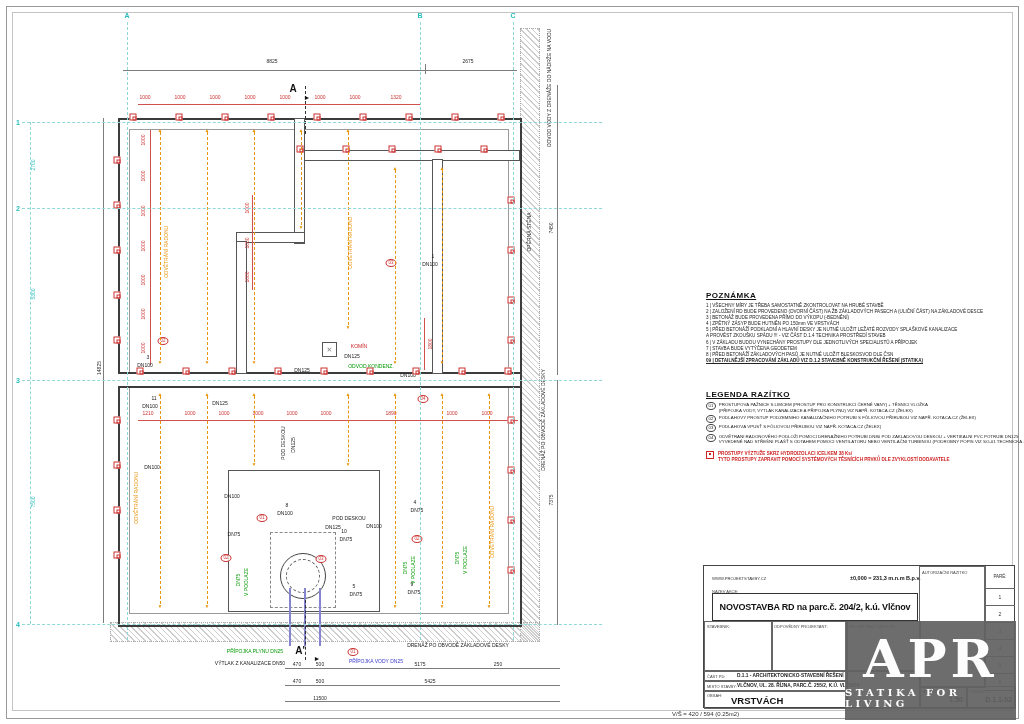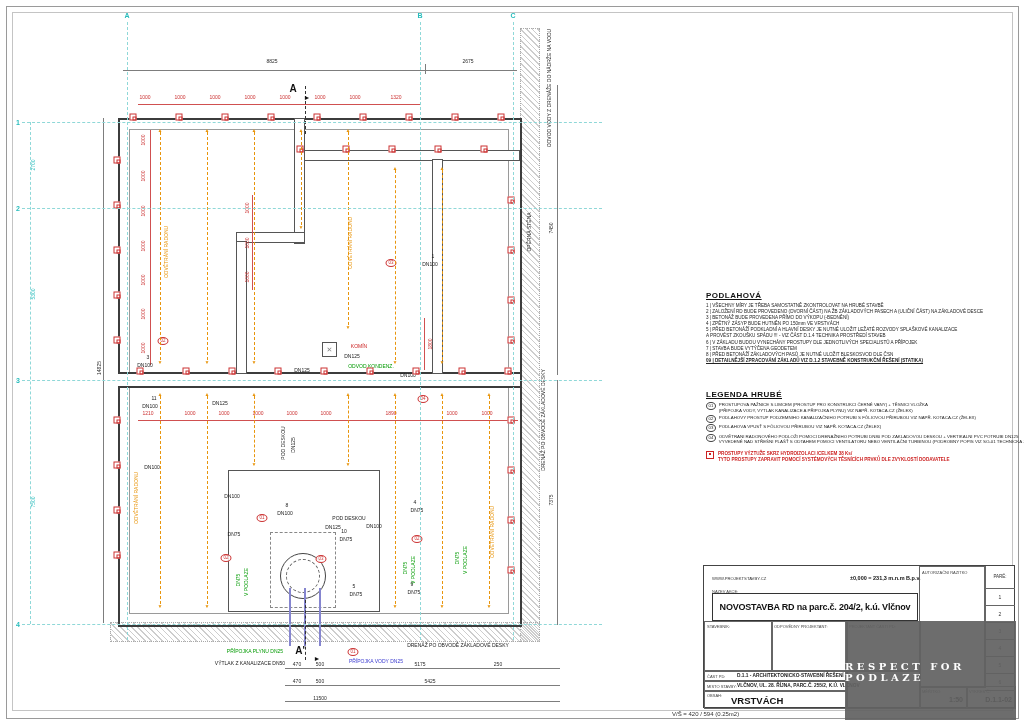--- a/index.html
+++ b/index.html
@@ -310,37 +310,37 @@
         <div class="gline-h" style="top: 208px;"></div>
         <span class="gmark" style="left: 18px; top: 208px;">2</span>
         <div class="gline-h" style="top: 380px;"></div>
         <span class="gmark" style="left: 18px; top: 380px;">3</span>
         <div class="gline-h" style="top: 624px;"></div>
         <span class="gmark" style="left: 18px; top: 624px;">4</span>
       </div>
   </div>
 
   <div class="notes">
-    <div class="blk-title">PODLAHOVÁ</div>
+    <div class="blk-title">POZNÁMKA</div>
     <div>
         <div class="note-line">1 |  VŠECHNY MÍRY JE TŘEBA SAMOSTATNĚ ZKONTROLOVAT NA HRUBÉ STAVBĚ</div>
         <div class="note-line">2 |  ZALOŽENÍ RD BUDE PROVEDENO (DVORNÍ ČÁST) NA ŽB ZÁKLADOVÝCH PASECH A (ULIČNÍ ČÁST) NA ZÁKLADOVÉ DESCE</div>
         <div class="note-line">3 |  BETONÁŽ BUDE PROVEDENA PŘÍMO DO VÝKOPU (-BEDNĚNÍ)</div>
         <div class="note-line">4 |  ZPĚTNÝ ZÁSYP BUDE HUTNĚN PO 150mm VE VRSTVÁCH</div>
         <div class="note-line">5 |  PŘED BETONÁŽÍ PODKLADNÍ A HLAVNÍ DESKY JE NUTNÉ ULOŽIT LEŽATÉ ROZVODY SPLAŠKOVÉ KANALIZACE</div>
         <div class="note-line">     A PROVÉST ZKOUŠKU SPÁDU !!! - VIZ ČÁST D.1.4 TECHNIKA PROSTŘEDÍ STAVEB</div>
         <div class="note-line">6 |  V ZÁKLADU BUDOU VYNECHÁNY PROSTUPY DLE JEDNOTLIVÝCH SPECIALISTŮ A PŘÍPOJEK</div>
         <div class="note-line">7 |  STAVBA BUDE VYTÝČENA GEODETEM</div>
         <div class="note-line">8 |  PŘED BETONÁŽÍ ZÁKLADOVÝCH PASŮ JE NUTNÉ ULOŽIT BLESKOSVOD DLE ČSN</div>
         <div class="note-line nl-b">09 |  DETAILNĚJŠÍ ZPRACOVÁNÍ ZÁKLADŮ VIZ D.1.2 STAVEBNĚ KONSTRUKČNÍ ŘEŠENÍ (STATIKA)</div>
       </div>
   </div>
 
   <div class="legend">
-    <div class="blk-title">LEGENDA  HRUBÉ</div>
+    <div class="blk-title">LEGENDA  RAZÍTKO</div>
     <div id="legend-items">
         <div class="litem">
           <span class="lnum">01</span>
           <div>
             <div class="lline">PROSTUPOVÁ PAŽNICE S LÍMCEM (PROSTUP PRO KONSTRUKCI ČERNÉ VANY) + TĚSNÍCÍ VLOŽKA</div>
             <div class="lline">(PŘÍPOJKA VODY, VÝTLAK KANALIZACE A PŘÍPOJKA PLYNU) VIZ NAPŘ. KOTACA.CZ (ŽELEX)</div>
           </div>
         </div>
         <div class="litem">
           <span class="lnum">02</span>
@@ -418,17 +418,18 @@
       <span class="tb-lab" style="left:2px;top:2px;">MĚŘÍTKO:</span>
       <span class="mer-val" style="right:4px;top:9px;">1:50</span>
     </div>
     <div class="tb-cell" style="left:262px;top:120px;width:48px;height:21px;">
       <span class="tb-lab" style="left:2px;top:2px;">VÝKRES Č.:</span>
       <span class="mer-val" style="right:3px;top:9px;">D.1.1-02</span>
     </div>
   </div>
 
   <div class="watermark">
-    <div class="wm2">RESPECT FOR PODLAZE</div>
+    <div class="wm1">APR</div>
+    <div class="wm2">STATIKA FOR LIVING</div>
   </div>
 
   <div class="sheet-note">V/Š = 420 / 594 (0.25m2)</div>
 </div>
 
 </body></html>

